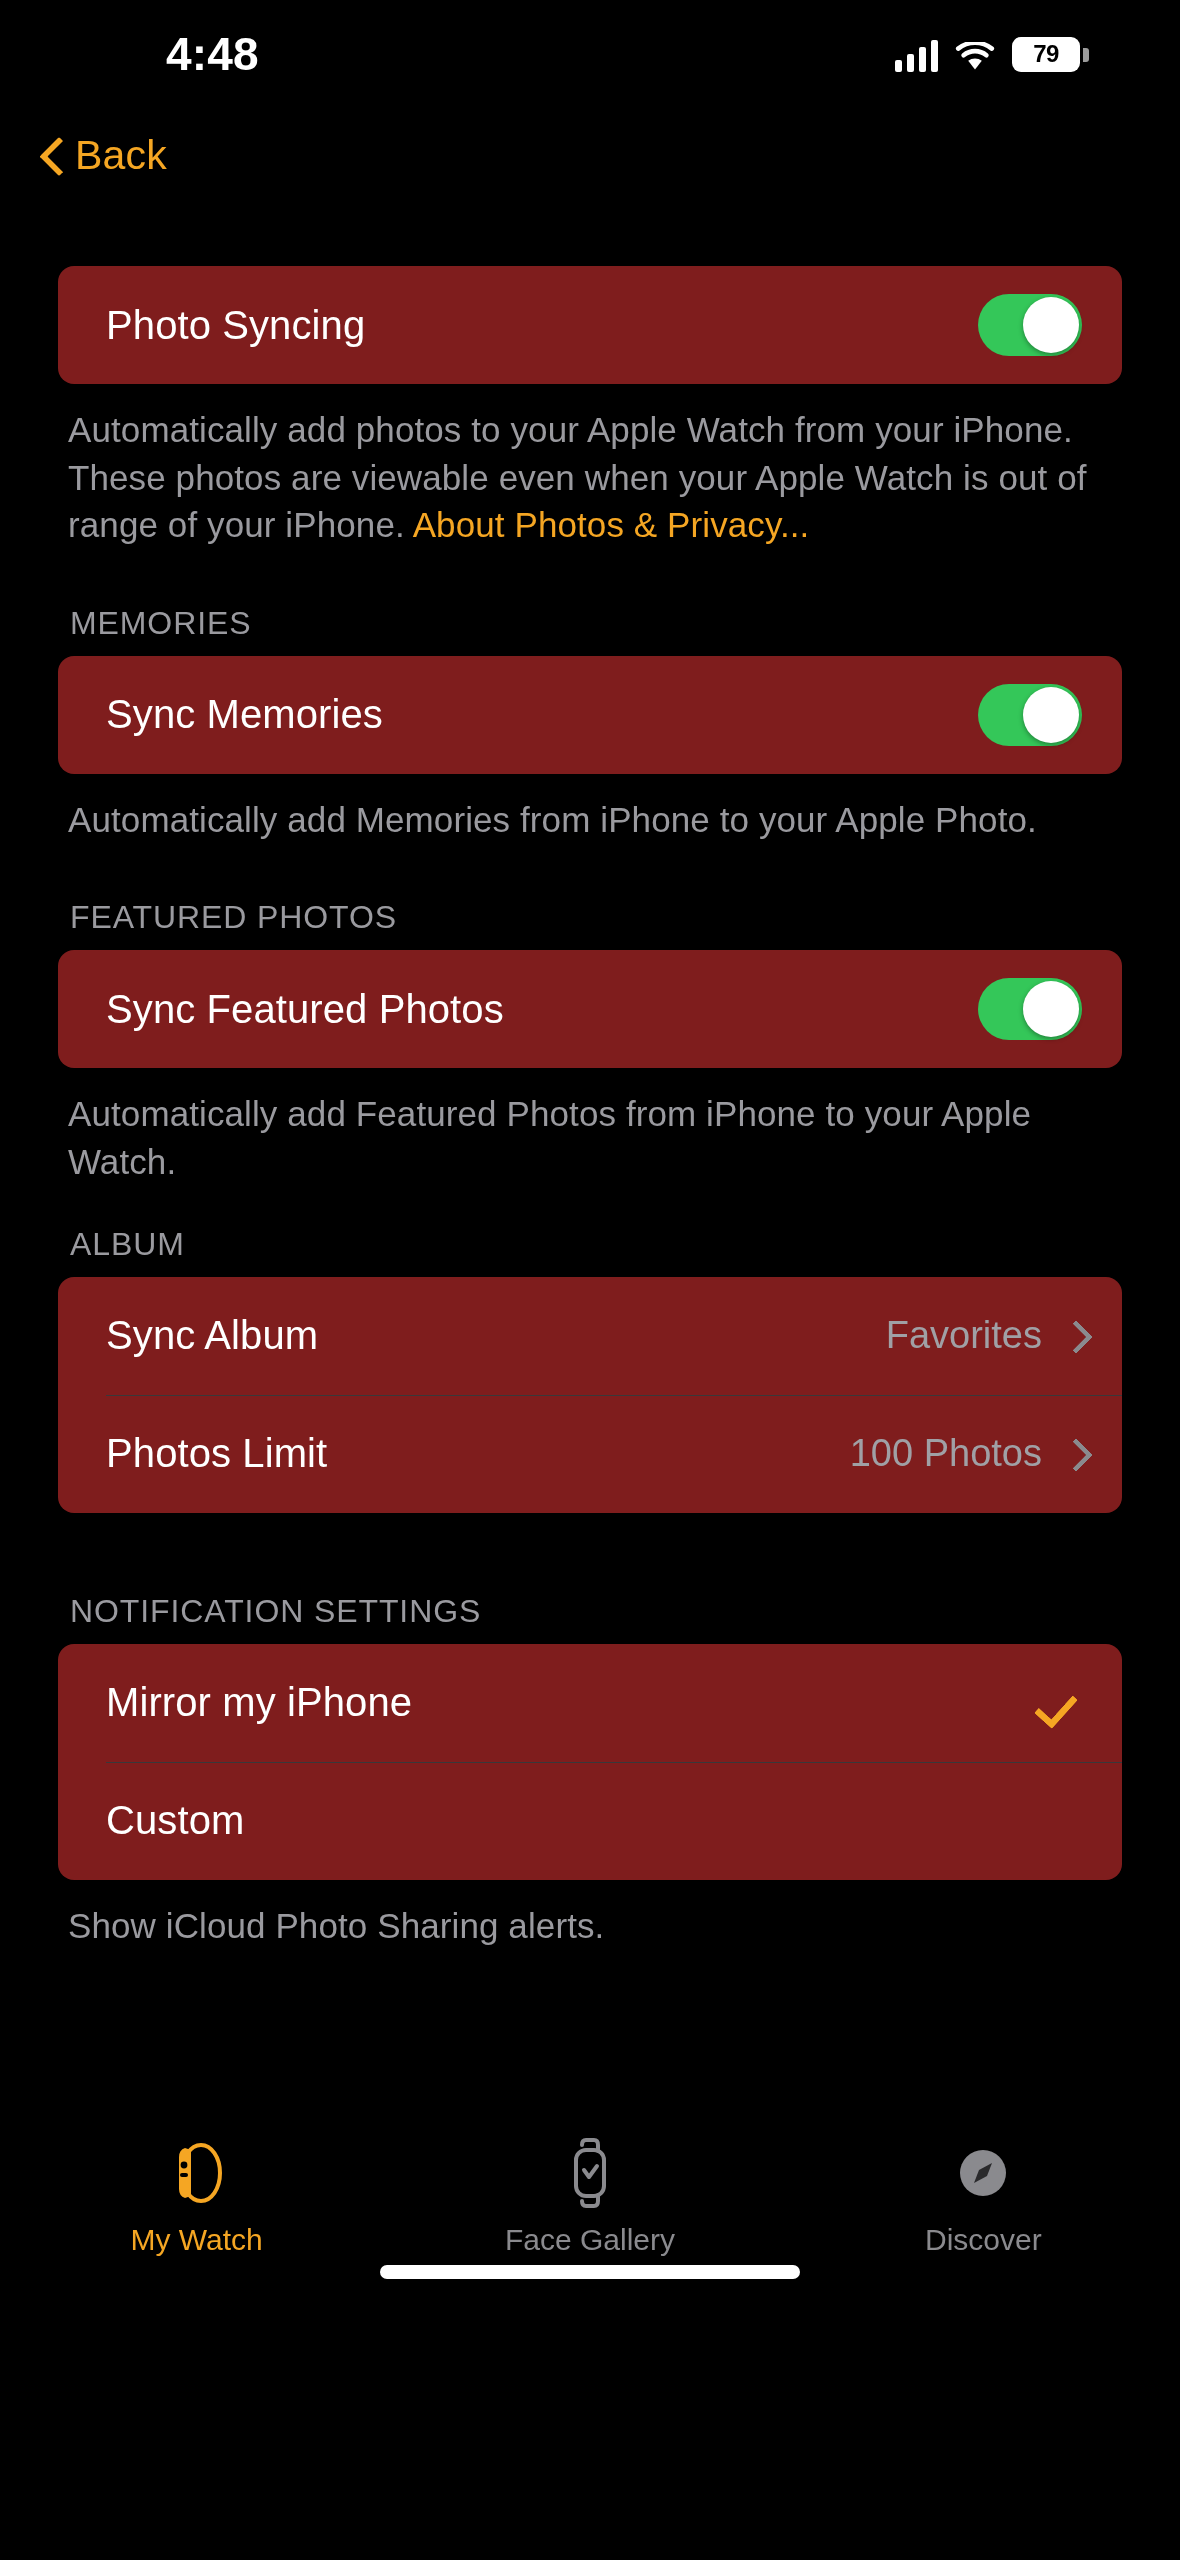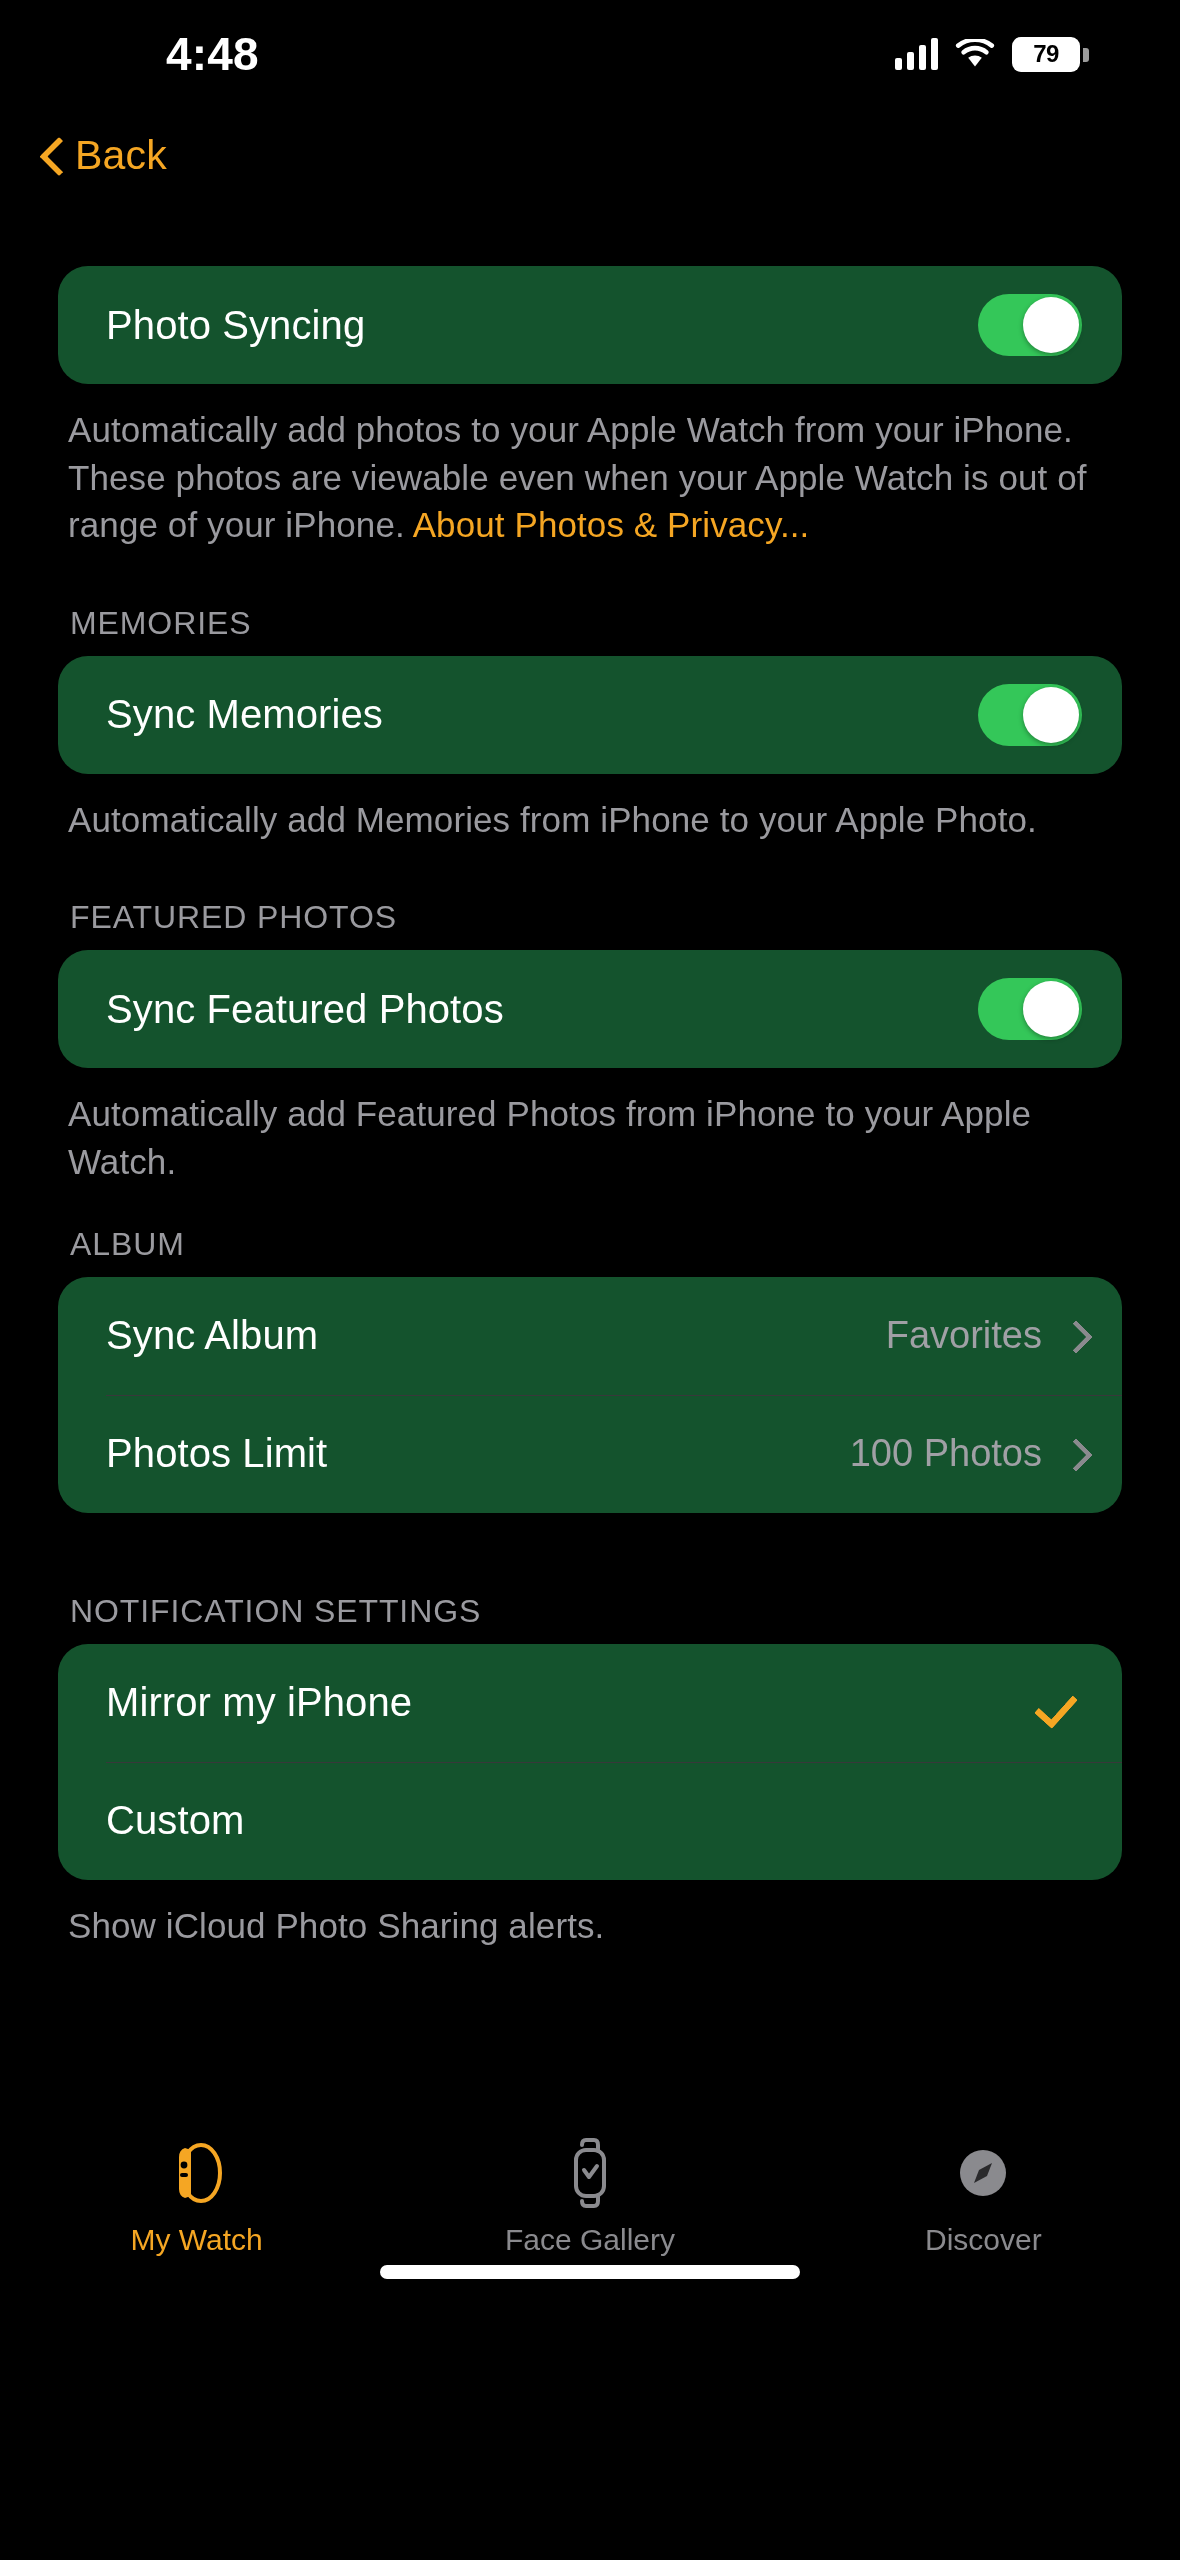--- a/index.html
+++ b/index.html
@@ -15,21 +15,21 @@
   
   .statusbar{
     position:absolute; top:0; left:0; width:1180px; height:100px;
     display:flex; align-items:center; justify-content:space-between;
     padding:0 60px 0 0;
   }
   .sb-time{
     color:#fff; font-size:46px; font-weight:700; letter-spacing:0.2px;
     margin-left:166px; margin-top:8px;
   }
-  .sb-right{ display:flex; align-items:center; gap:17px; margin-top:8px; margin-right:40px;}
+  .sb-right{ display:flex; align-items:flex-end; gap:17px; margin-top:8px; margin-right:40px;}
   .sig{ display:flex; align-items:flex-end; gap:5px; height:32px;}
   .sig i{ display:block; width:7px; background:#fff; border-radius:2px; }
   .sig i:nth-child(1){height:12px}
   .sig i:nth-child(2){height:18px}
   .sig i:nth-child(3){height:25px}
   .sig i:nth-child(4){height:32px}
   .wifi{ width:40px; height:30px; position:relative; }
   .batt{
     position:relative; width:68px; height:35px;
     background:#fff; border-radius:9px;
@@ -62,21 +62,21 @@
   .back-label{ color:#f5a623; font-size:41px; letter-spacing:0.2px; }
   .nav-title{
     position:absolute; left:0; right:0; top:50%; transform:translateY(-50%);
     text-align:center; color:#fff; font-size:40px; font-weight:700;
   }
 
   
   .content{ position:absolute; top:210px; left:0; width:1180px; }
 
   .card{
-    margin:0 58px; background:#14532d; border-radius:30px; overflow:hidden;
+    margin:0 58px; background:#7f1d1d; border-radius:16px; overflow:hidden;
   }
   .row{
     position:relative; display:flex; align-items:center;
     height:118px; padding:0 40px 0 48px;
   }
   .row + .row:before{
     content:""; position:absolute; left:48px; right:0; top:0;
     height:1px; background:#38383a;
   }
   .row-label{ color:#fff; font-size:40px; flex:1; letter-spacing:0.1px; }

